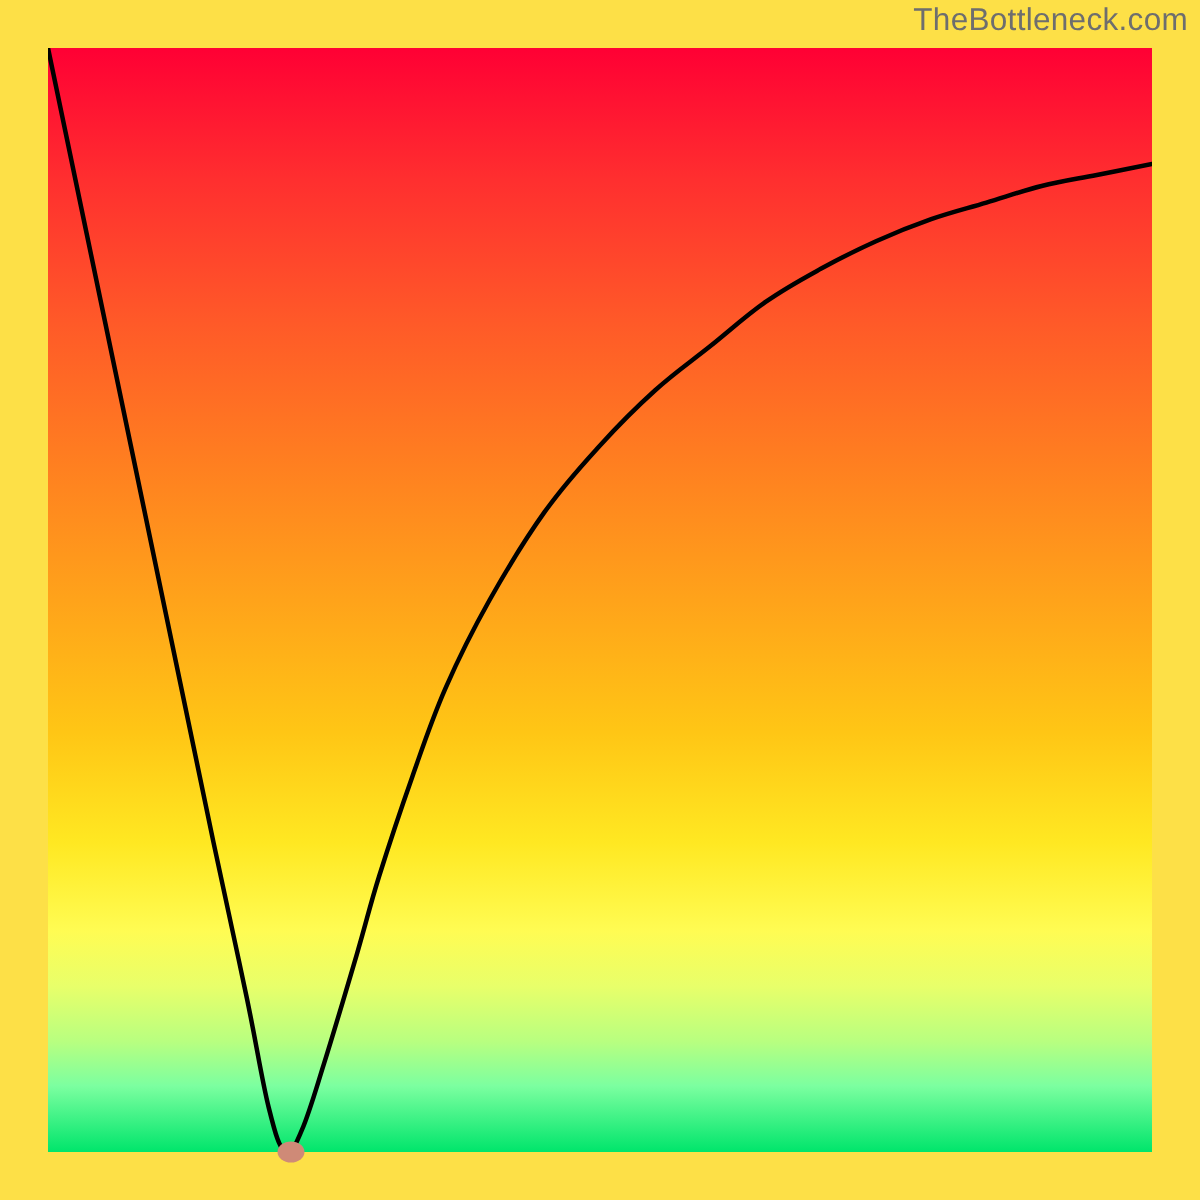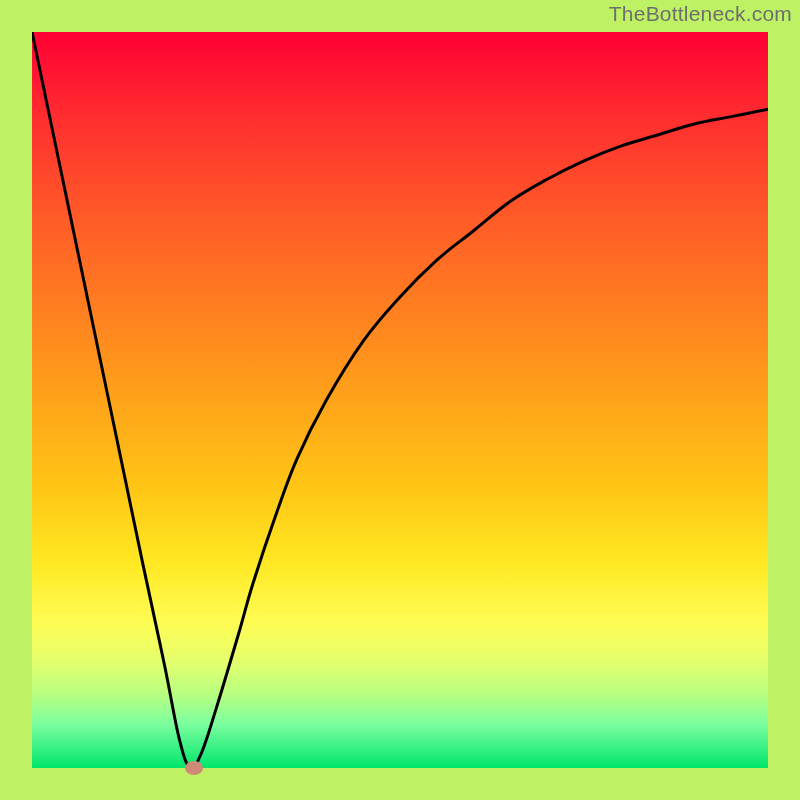--- a/index.html
+++ b/index.html
@@ -8,21 +8,21 @@
     width: 800px;
     height: 800px;
     background: #000;
     overflow: hidden;
     font-family: Arial, Helvetica, sans-serif;
   }
   .frame {
     position: relative;
     width: 800px;
     height: 800px;
-    background: #bef264;
+    background: #fde047;
   }
   .plot-area {
     position: absolute;
     left: 32px;
     top: 32px;
     width: 736px;
     height: 736px;
     background: linear-gradient(to bottom,
       #ff0034 0%,
       #ff2f2f 12%,

